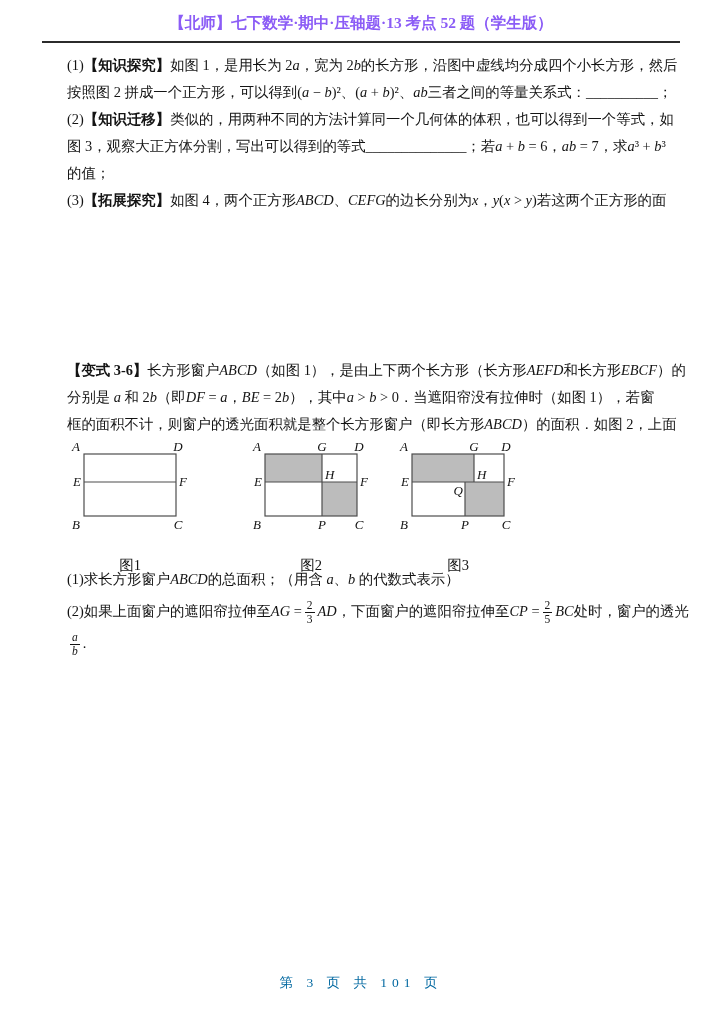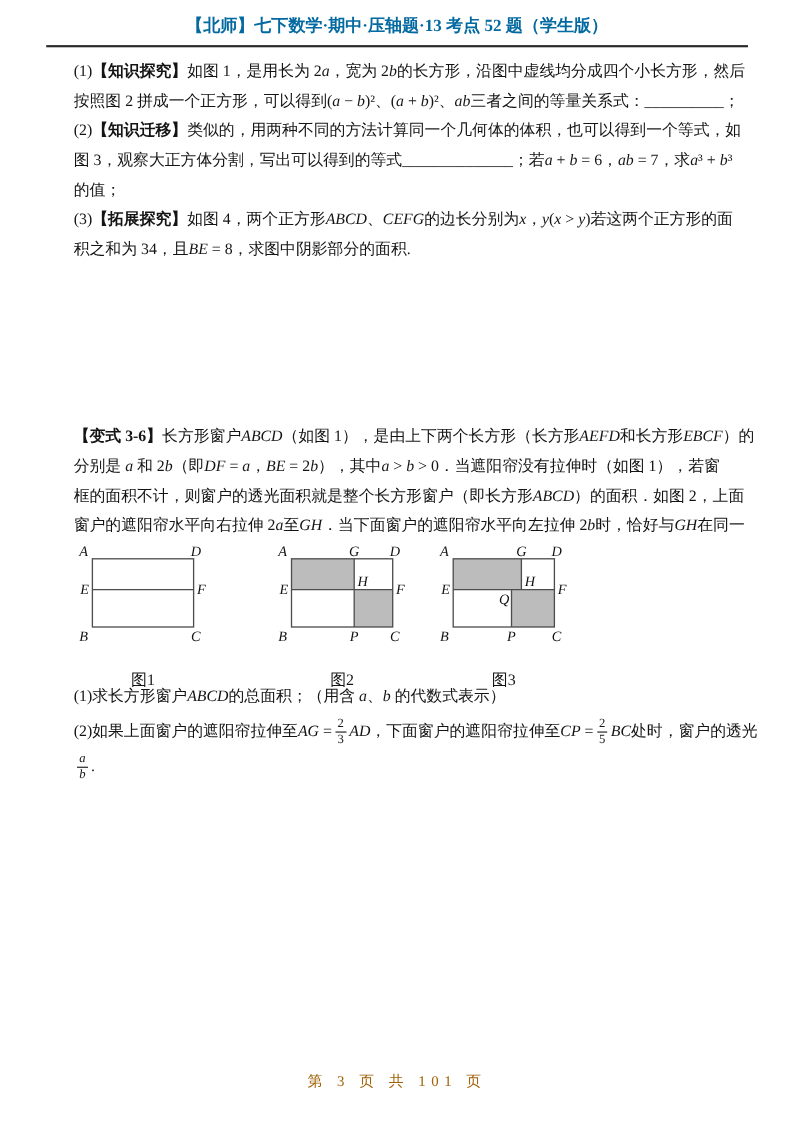--- a/index.html
+++ b/index.html
@@ -3,69 +3,67 @@
 <meta charset="utf-8">
 <style>
   html,body { margin:0; padding:0; background:#ffffff; }
   .page {
     position:relative; width:722px; height:1024px; background:#fff;
     font-family:"Liberation Serif","DejaVu Serif",serif; color:#141414;
     overflow:hidden;
   }
   .header {
     padding-top:13px; text-align:center;
-    font-weight:bold; font-size:15.5px; color:#0369a1;
+    font-weight:bold; font-size:15.5px; color:#8b5cf6;
   }
   .rule { margin:7px 42px 0 42px; border:none; border-top:2px solid #2b2b2b; height:0; }
   .content { padding:9px 42px 0 67px; }
   p.line { margin:0; font-size:14.4px; line-height:27px; height:27px; white-space:nowrap; }
   p.tall { height:37px; line-height:37px; }
   .bold-tag { font-weight:bold; }
   .spacer { height:143px; }
   .figures { position:relative; height:128px; }
   .fig { position:absolute; top:2px; width:132px; text-align:center; }
   .fig svg { display:block; }
   .caption { font-size:14.5px; line-height:18px;margin-top:22px; }
   svg .box, svg .seg { fill:none; stroke:#4d4d4d; stroke-width:1.2; }
   svg .shade { fill:#bcbcbc; stroke:none; }
   svg text { font-size:13px; font-style:italic; fill:#111;
              font-family:"Liberation Serif","DejaVu Serif",serif; }
   .frac { display:inline-flex; flex-direction:column; vertical-align:middle;
           text-align:center; font-size:11.5px; line-height:1.15; margin:0 3px; }
   .frac .fn { border-bottom:1px solid #141414; padding:0 2px; }
   .frac .fd { padding:0 2px; }
   .footer { position:absolute; bottom:32px; left:0; width:100%;
-            text-align:center; font-size:13.5px; letter-spacing:5px; color:#a16207; }
+            text-align:center; font-size:13.5px; letter-spacing:5px; color:#0369a1; }
 </style>
 </head>
 <body>
 
 <div class="page">
 
   <div class="header">【北师】七下数学·期中·压轴题·13 考点 52 题（学生版）</div>
   <hr class="rule">
 
   <div class="content">
 
     <p class="line"><span>(1)</span><span class="bold-tag">【知识探究】</span><span>如图 1，是用长为 2<i>a</i>，宽为 2<i>b</i>的长方形，沿图中虚线均分成四个小长方形，然后</span></p>
     <p class="line">按照图 2 拼成一个正方形，可以得到(<i>a</i> − <i>b</i>)²、(<i>a</i> + <i>b</i>)²、<i>ab</i>三者之间的等量关系式：__________；</p>
 
     <p class="line"><span>(2)</span><span class="bold-tag">【知识迁移】</span><span>类似的，用两种不同的方法计算同一个几何体的体积，也可以得到一个等式，如</span></p>
     <p class="line">图 3，观察大正方体分割，写出可以得到的等式______________；若<i>a</i> + <i>b</i> = 6，<i>ab</i> = 7，求<i>a</i>³ + <i>b</i>³</p>
     <p class="line">的值；</p>
 
     <p class="line"><span>(3)</span><span class="bold-tag">【拓展探究】</span><span>如图 4，两个正方形<i>ABCD</i>、<i>CEFG</i>的边长分别为<i>x</i>，<i>y</i>(<i>x</i> &gt; <i>y</i>)若这两个正方形的面</span></p>
-    <p class="line">积之和为 34，且<i>BE</i> = 8，求图中阴影部分的面积.</p>
 
     <div class="spacer"></div>
 
     <p class="line"><span class="bold-tag">【变式 3-6】</span><span>长方形窗户<i>ABCD</i>（如图 1），是由上下两个长方形（长方形<i>AEFD</i>和长方形<i>EBCF</i>）的</span></p>
     <p class="line">分别是 <i>a</i> 和 2<i>b</i>（即<i>DF</i> = <i>a</i>，<i>BE</i> = 2<i>b</i>），其中<i>a</i> &gt; <i>b</i> &gt; 0．当遮阳帘没有拉伸时（如图 1），若窗</p>
     <p class="line">框的面积不计，则窗户的透光面积就是整个长方形窗户（即长方形<i>ABCD</i>）的面积．如图 2，上面</p>
-    <p class="line">窗户的遮阳帘水平向右拉伸 2<i>a</i>至<i>GH</i>．当下面窗户的遮阳帘水平向左拉伸 2<i>b</i>时，恰好与<i>GH</i>在同一</p>
 
     <div class="figures">
 
       <div class="fig" style="left:-3px;">
         <svg width="132" height="94" viewBox="0 0 132 94">
           <rect class="box" x="20" y="14" width="92" height="62"></rect>
           <line class="seg" x1="20" y1="42" x2="112" y2="42"></line>
           <text x="16" y="11" text-anchor="end">A</text>
           <text x="114" y="11" text-anchor="middle">D</text>
           <text x="17" y="46" text-anchor="end">E</text>

